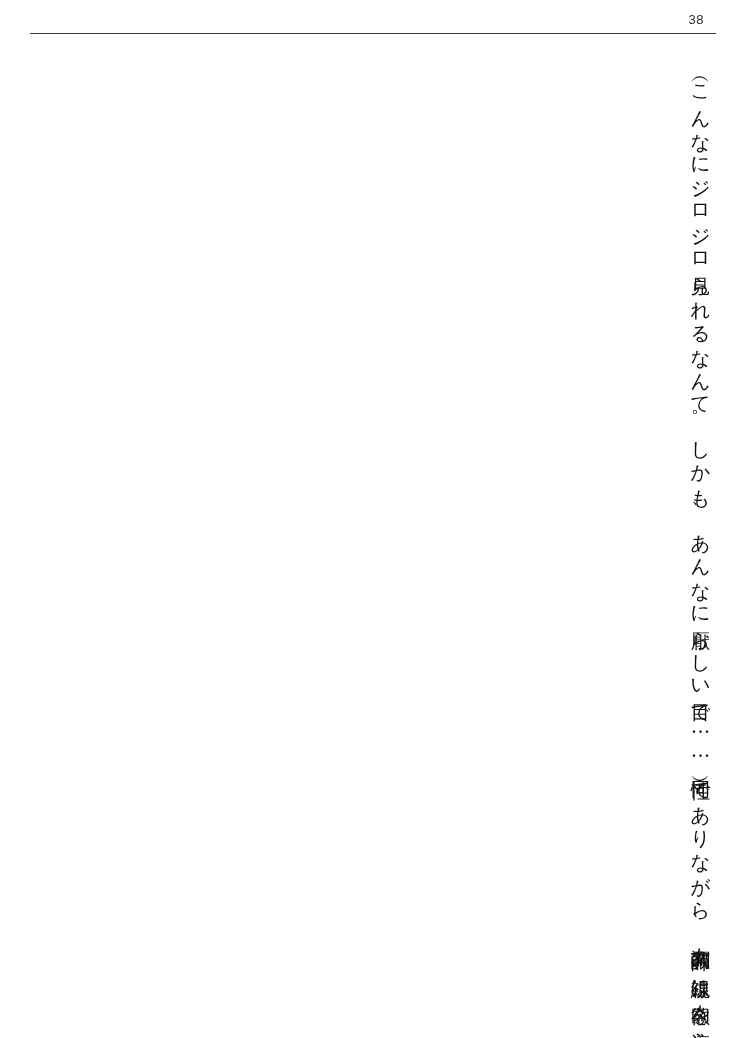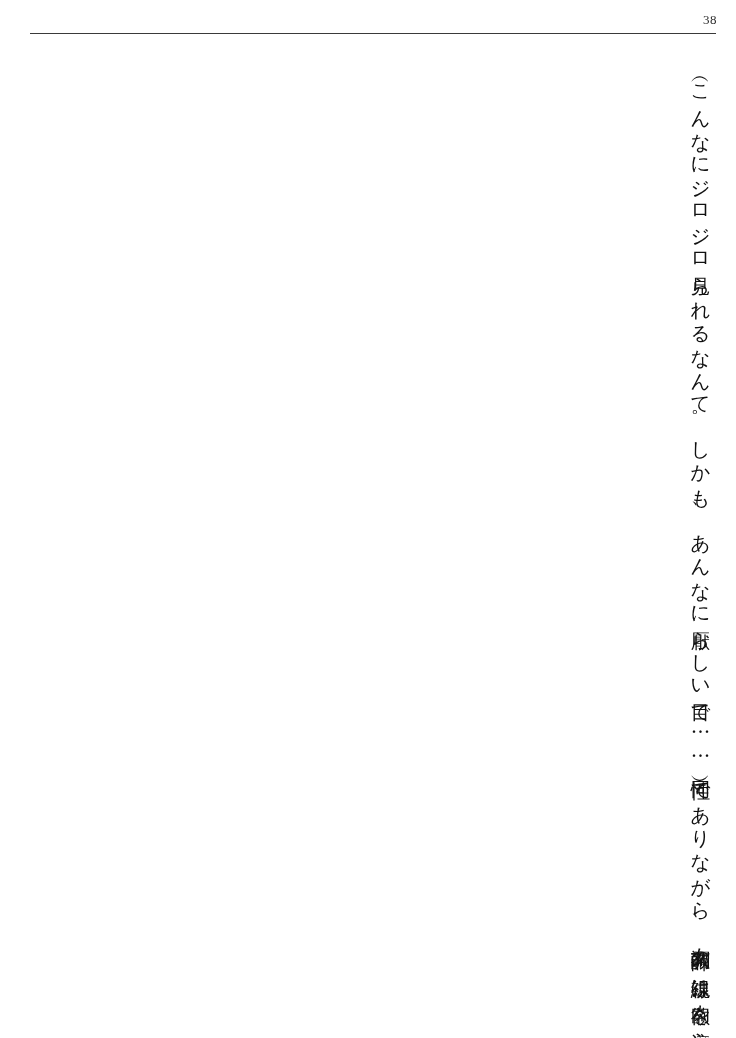--- a/index.html
+++ b/index.html
@@ -14,25 +14,25 @@
     position: relative;
     width: 736px;
     height: 1038px;
     background: #ffffff;
     overflow: hidden;
     box-sizing: border-box;
   }
   .page-number {
     position: absolute;
     top: 12px;
-    right: 19px;
+    right: 32px;
     font-size: 13px;
     color: #2b2b2b;
     letter-spacing: 0.5px;
-    font-family: Liberation Serif, serif;
+    font-family: Liberation Sans, sans-serif;
   }
   .rule {
     position: absolute;
     top: 33px;
     left: 30px;
     right: 20px;
     height: 1px;
     background: #3a3a3a;
   }
   .body-area {

